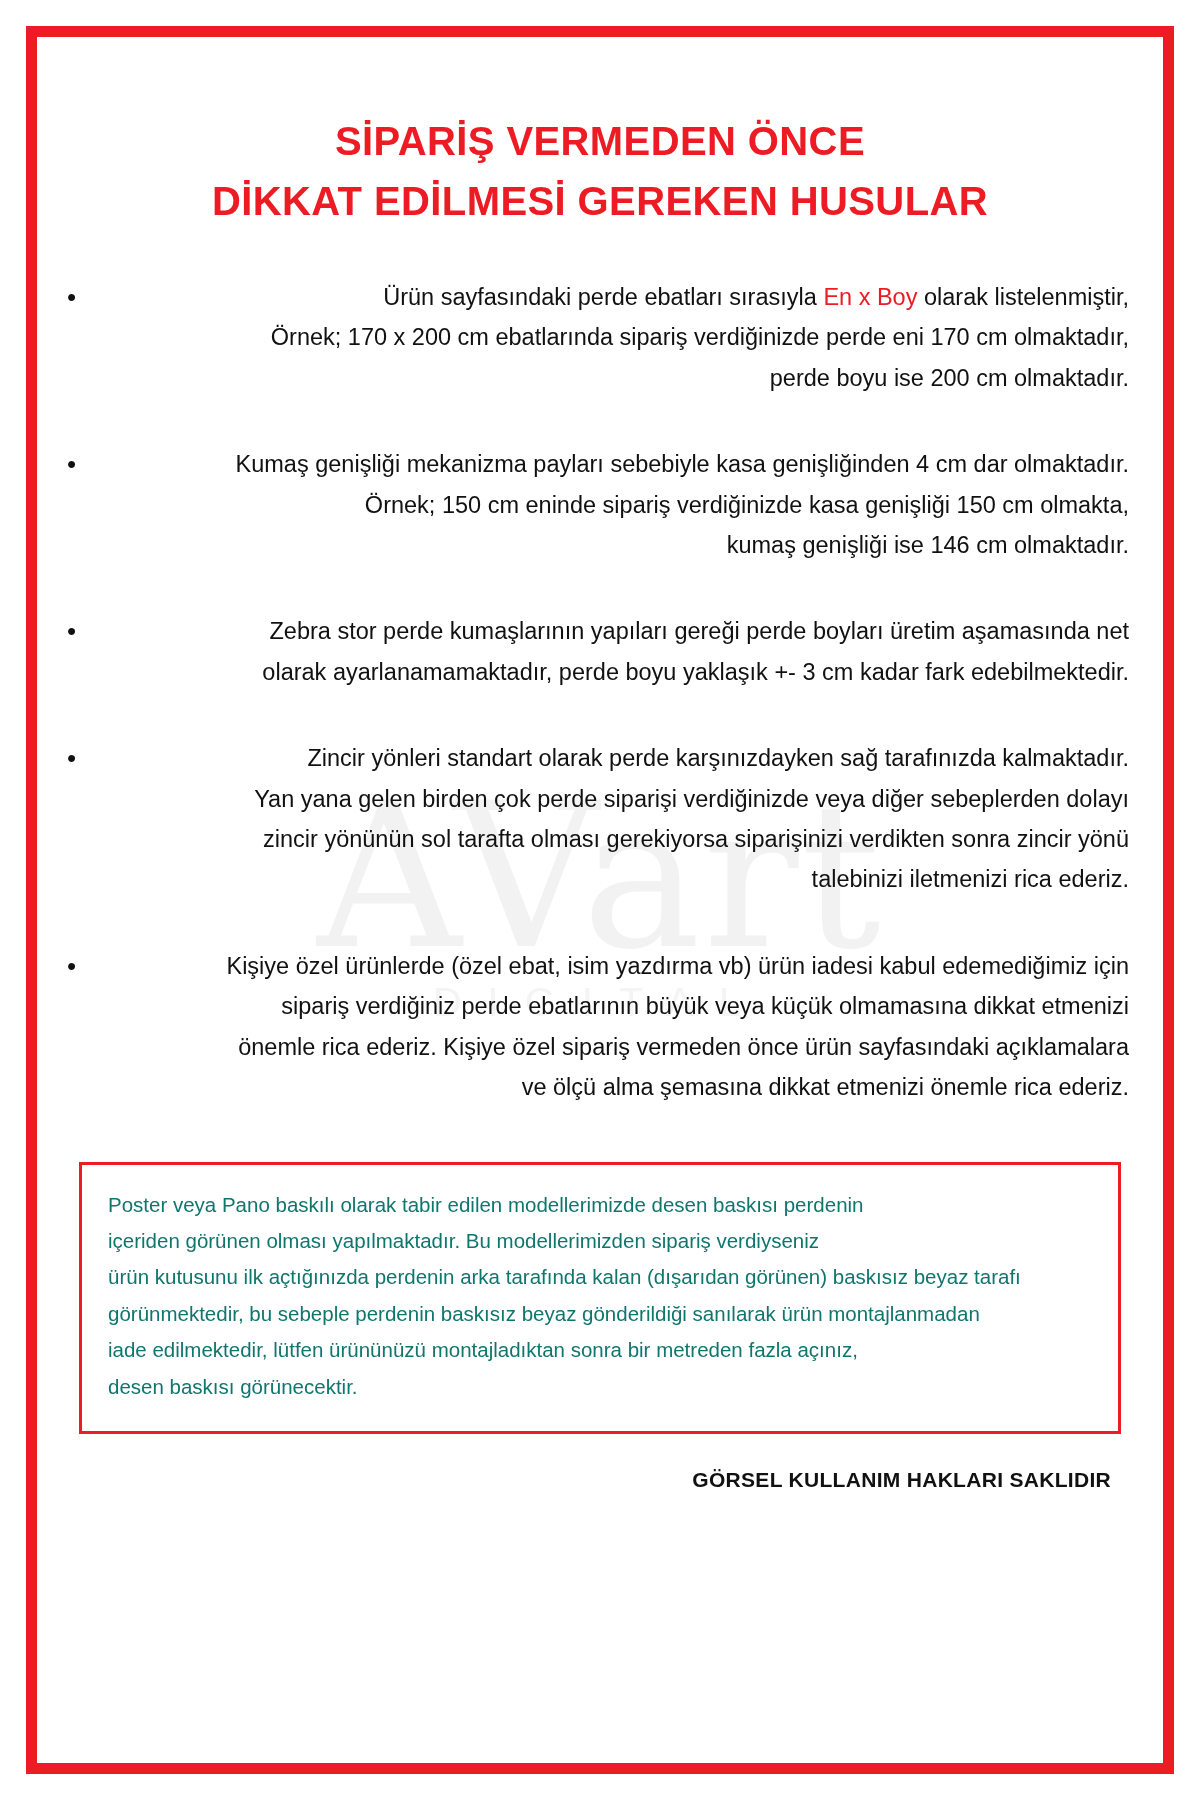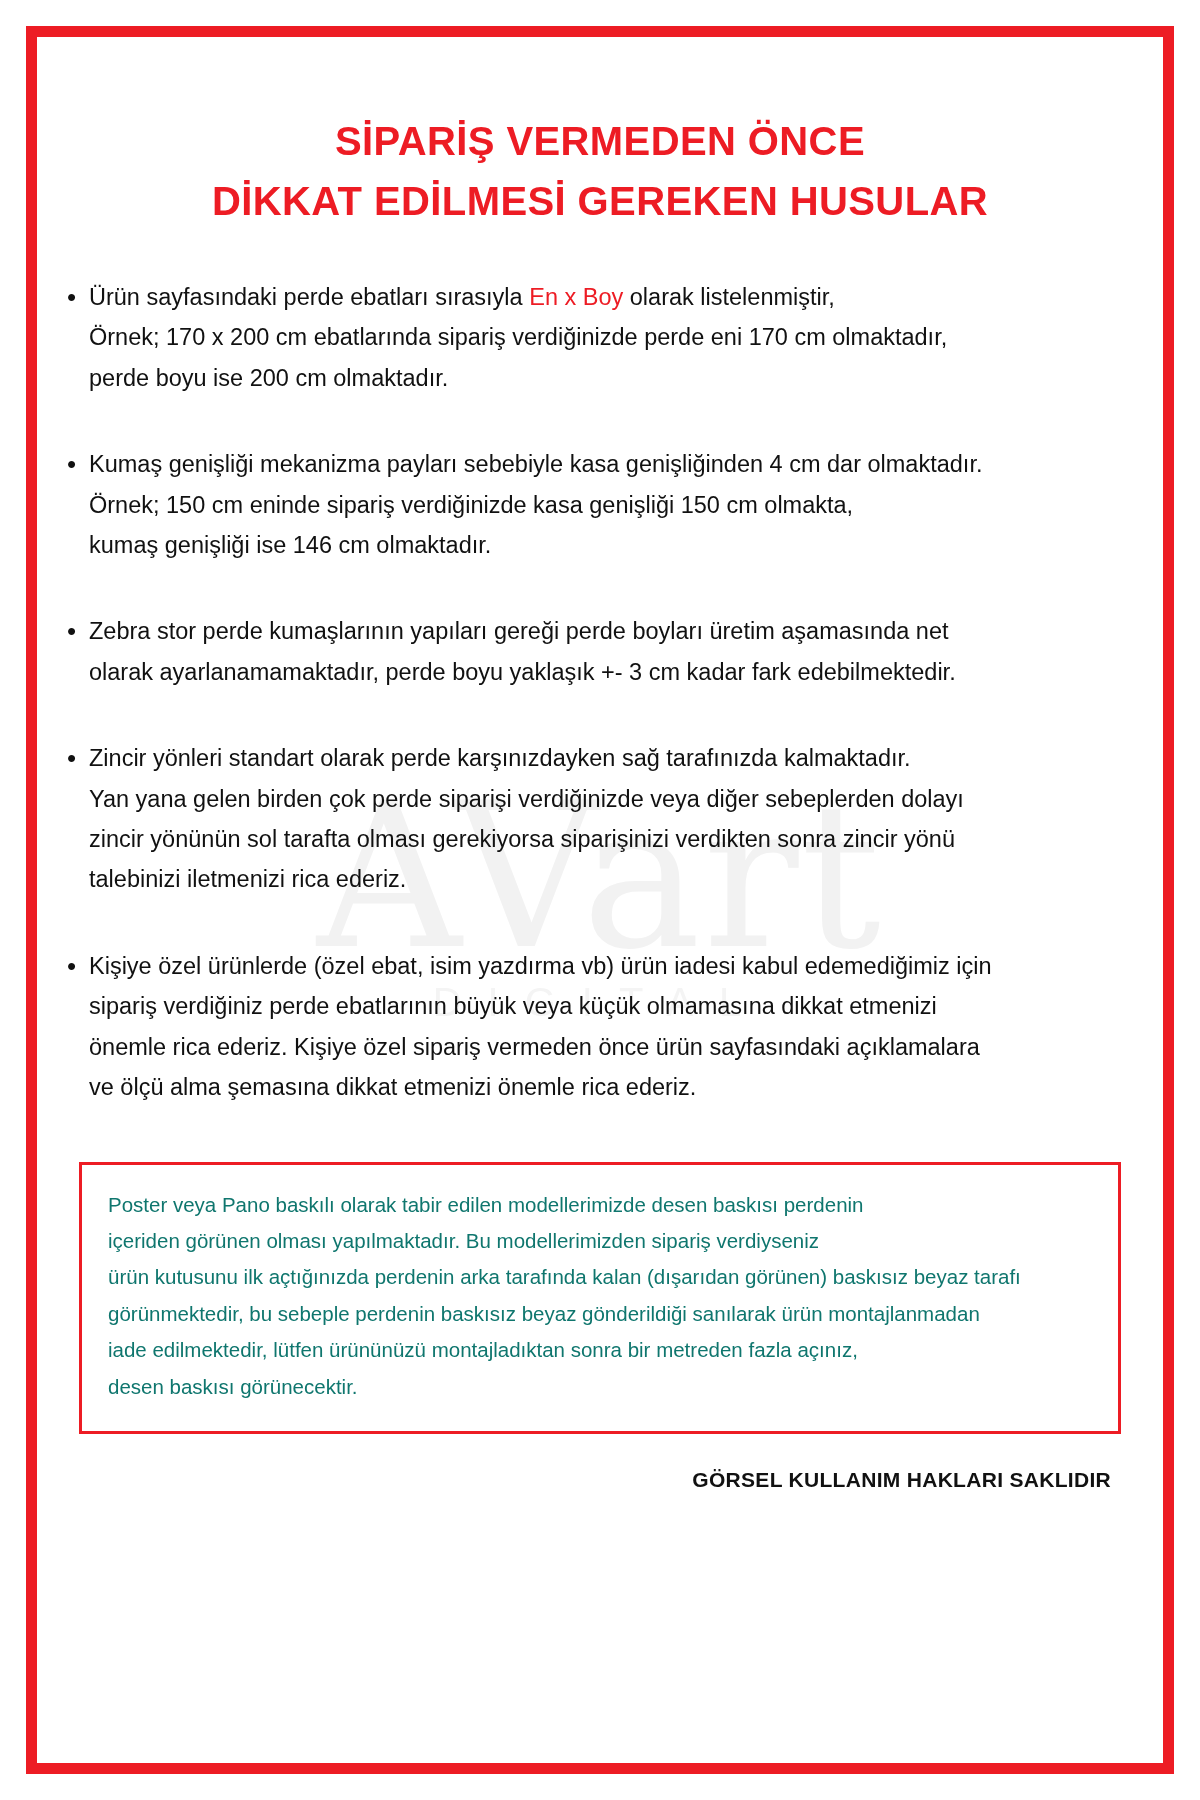--- a/index.html
+++ b/index.html
@@ -86,20 +86,21 @@
     padding: 0 12px 0 6px;
   }
 
   .bullet {
     position: relative;
     padding-left: 24px;
     margin-bottom: 46px;
     font-size: 23.5px;
     line-height: 1.72;
     color: #111111;
+    text-align: right;
   }
   .bullet:before {
     content: "•";
     position: absolute;
     left: 2px;
     top: -2px;
     font-size: 26px;
     color: #111111;
   }
   .bullet .ln { display: block; white-space: nowrap; }

